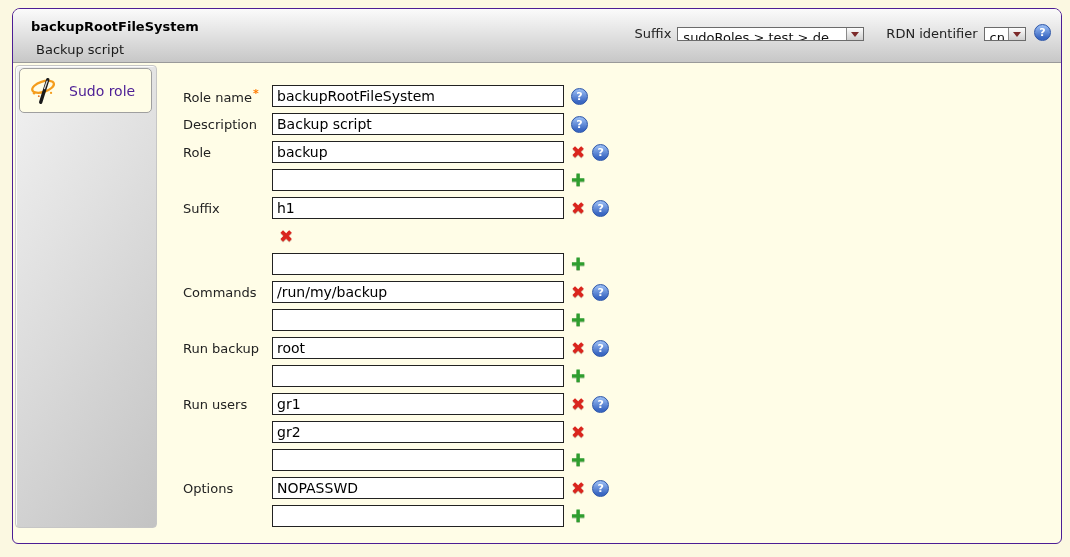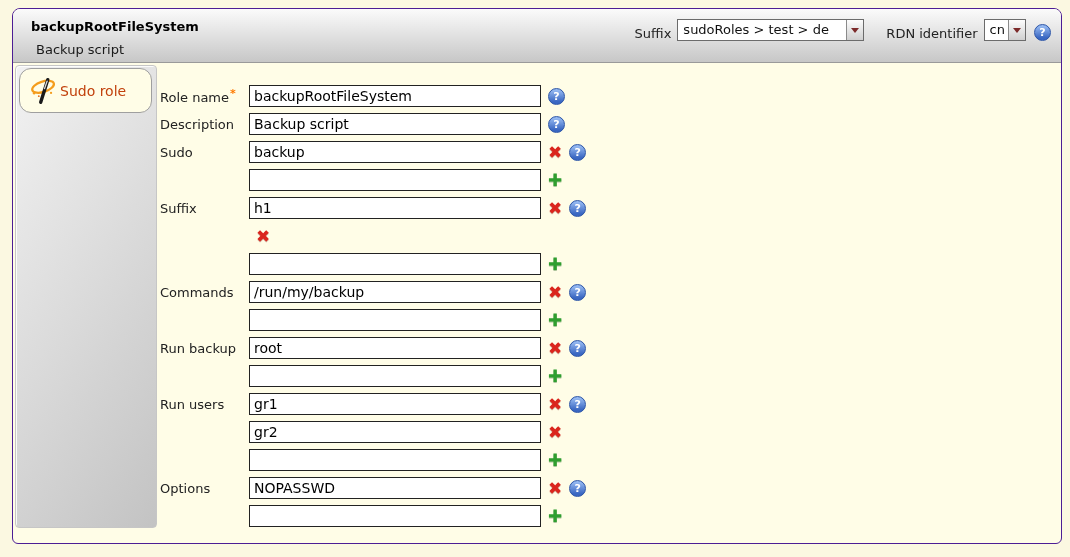--- a/index.html
+++ b/index.html
@@ -16,21 +16,21 @@
   .header{
     position:absolute;left:0;top:0;width:100%;height:54px;box-sizing:border-box;
     background:linear-gradient(#fbfbfb,#c7c7c7);
     border-bottom:1px solid #9a9a9a;border-radius:7px 7px 0 0;
   }
   .title{position:absolute;left:18px;top:10px;font-size:13px;font-weight:bold;color:#000;}
   .subtitle{position:absolute;left:23px;top:33px;font-size:13px;color:#1a1a1a;}
   .header-right{position:absolute;right:10px;top:10px;height:22px;display:flex;align-items:flex-end;}
   .hdr-label{font-size:13px;color:#222;white-space:nowrap;}
   .select{
-    display:inline-flex;align-items:stretch;height:22px;box-sizing:border-box;
+    display:inline-flex;align-items:stretch;height:14px;box-sizing:border-box;
     border:1px solid #6b6b6b;background:#fff;margin-left:6px;cursor:default;
   }
   .select-text{
     font-size:13px;color:#111;padding:2px 3px 0 5px;white-space:nowrap;overflow:hidden;
   }
   .suffix-w{width:160px;}
   .select-arrow{
     width:16px;flex:none;border-left:1px solid #8a8a8a;
     background:linear-gradient(#fdfdfd,#cfcfcf);
     display:flex;align-items:center;justify-content:center;
@@ -48,25 +48,25 @@
   .hdr-help{margin-left:8px;}
   .gap-rdn{margin-left:22px;}
   .sidebar-panel{
     position:absolute;left:2px;top:56px;width:142px;height:463px;box-sizing:border-box;
     background:linear-gradient(125deg,#f2f2f2 0%,#c3c3c3 100%);
     border:1px solid #c6c6c6;border-radius:4px;
     box-shadow:inset 1px 1px 0 rgba(255,255,255,.85);
   }
   .tab{
     position:absolute;left:6px;top:59px;width:133px;height:45px;box-sizing:border-box;
-    background:#fffde7;border:1px solid #9f9f9f;border-radius:12px;
-    display:flex;align-items:center;padding-left:8px;
-    font-size:14px;color:#c2410c;cursor:pointer;
-  }
-  .form{position:absolute;left:147px;top:76px;}
+    background:#fffde7;border:1px solid #9f9f9f;border-radius:5px;
+    display:flex;align-items:center;padding-left:8px;gap:9px;
+    font-size:14px;color:#4c1d95;cursor:pointer;
+  }
+  .form{position:absolute;left:170px;top:76px;}
   .form-row{display:flex;align-items:center;height:22px;margin-bottom:6px;}
   .row-label{width:89px;flex:none;font-size:13px;color:#222;white-space:nowrap;}
   .req{color:var(--required-orange,#ff7a00);font-size:11px;vertical-align:super;font-weight:bold;margin-left:1px;}
   .row-input{
     width:292px;height:22px;flex:none;box-sizing:border-box;
     border:1px solid #222;background:#fff;padding:1px 4px;
     font-family:"DejaVu Sans","Liberation Sans",sans-serif;font-size:14px;color:#000;
   }
   .icon{margin-left:7px;flex:none;cursor:pointer;}
   .del{
@@ -138,21 +138,21 @@
       <span>Description</span>
     </div>
     <input type="text" class="row-input" value="Backup script" style="">
 
     <span class="icon help-circle" style="margin-left:7px;">?</span>
 
   </div>
 
   <div class="form-row">
     <div class="row-label">
-      <span>Sudo</span>
+      <span>Role</span>
     </div>
     <input type="text" class="row-input" value="backup" style="">
     <span class="icon del">✖</span>
     <span class="icon help-circle" style="margin-left:7px;">?</span>
 
   </div>
 
   <div class="form-row">
     <div class="row-label">
       <span></span>

